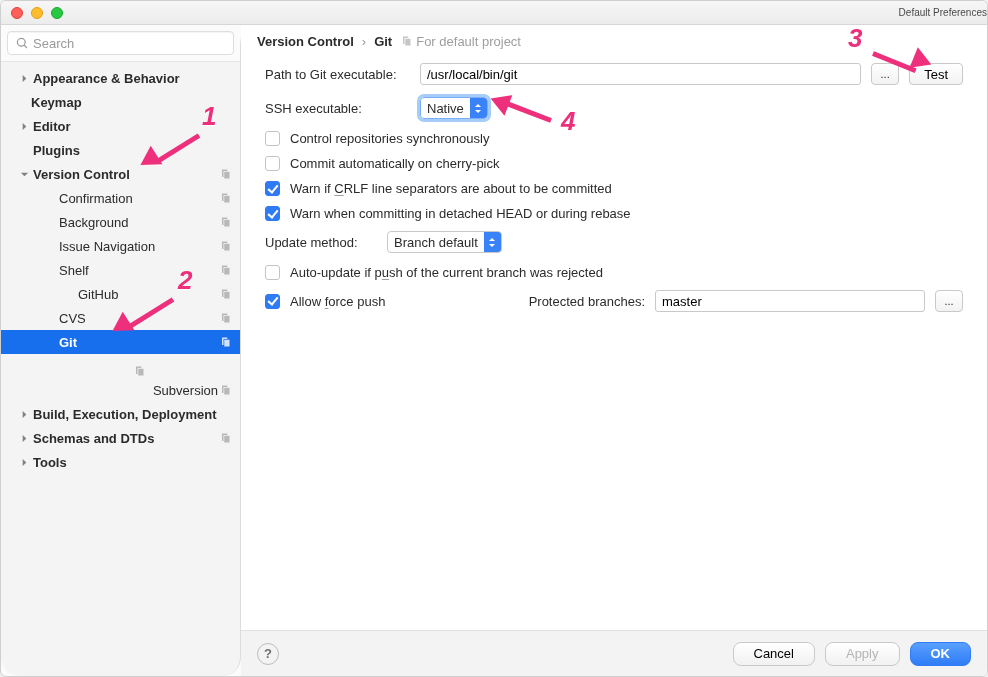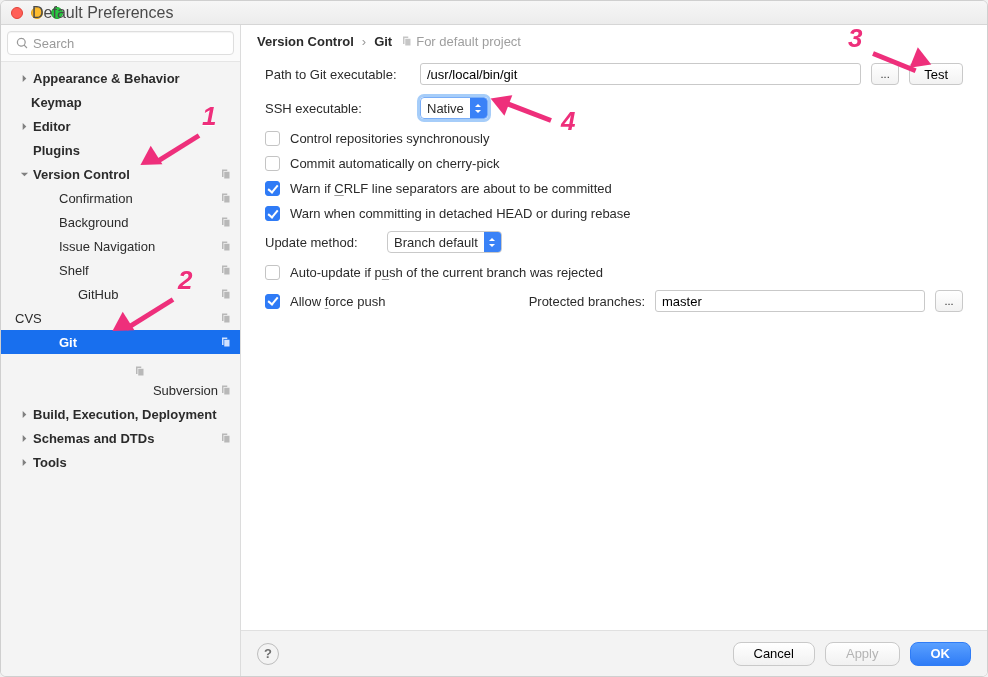--- a/index.html
+++ b/index.html
@@ -4,23 +4,23 @@
 <style>
   * { box-sizing: border-box; margin: 0; padding: 0; }
   html, body { width: 988px; height: 677px; font-family: -apple-system, "Helvetica Neue", Arial, sans-serif; font-size: 13px; color: #2b2b2b; background:#f0f0f0; }
   .window { width: 988px; height: 677px; background:#fbfbfb; border:1px solid #cfcfcf; border-radius:6px; position:relative; display:flex; flex-direction:column; overflow:hidden; }
   .titlebar { height:24px; background:linear-gradient(#f6f6f6,#ececec); border-bottom:1px solid #d6d6d6; display:flex; align-items:center; position:relative; }
   .traffic { display:flex; gap:8px; padding-left:10px; }
   .tl { width:12px; height:12px; border-radius:50%; }
   .tl.red{background:#ff5f57;border:1px solid #e24238;}
   .tl.yel{background:#febc2e;border:1px solid #e1a117;}
   .tl.grn{background:#28c840;border:1px solid #1ba92e;}
-  .title { position:absolute; left:0; right:0; text-align:left; font-size:16px; color:#4a4a4a;padding-left:31px; }
+  .title { position:absolute; left:0; right:0; text-align:right; font-size:10px; color:#4a4a4a;padding-left:31px; }
   .body { flex:1; display:flex; min-height:0;}
-  .sidebar { width:240px; background:#f4f4f4; border-right:1px solid #dcdcdc; display:flex; flex-direction:column;}
+  .sidebar { width:240px; background:#f4f4f4; border-right:1px solid #dcdcdc; display:flex; flex-direction:column;border-radius:19px;}
   .search-wrap { padding:6px 6px; border-bottom:1px solid #e5e5e5; background:#fbfbfb;}
   .search { display:flex; align-items:center; height:24px; border:1px solid #dedede; border-radius:4px; background:#ffffff; box-shadow:0 1px 1px rgba(0,0,0,0.05) inset; padding:0 8px; color:#9a9a9a;}
   .search svg{width:13px;height:13px;fill:#9a9a9a;margin-right:4px;}
   .tree { flex:1; overflow:auto; padding-top:4px;}
   .node { display:flex; align-items:center; height:24px; padding-right:8px; position:relative;}
   .node .caret{width:11px;height:11px;margin-right:3px; display:inline-flex;align-items:center;justify-content:center;}
   .node .caret svg{width:9px;height:9px;fill:#808080;}
   .node.bold .label{font-weight:600;}
   .node .label{flex:1; white-space:nowrap; overflow:hidden; text-overflow:ellipsis;}
   .node .badge{width:14px;height:14px; display:flex;align-items:center;justify-content:center;}
@@ -166,21 +166,21 @@
             </div>
             <div class="node" style="padding-left: 44px; margin-left: 19px;">
               <span class="caret"></span>
               <span class="label">GitHub</span>
               <span class="badge">
                 <svg viewBox="0 0 16 16">
                   <path d="M4 2h7v2H6v8H4V2zm3 3h7v9H7V5z"></path>
                 </svg>
               </span>
             </div>
-            <div class="node" style="">
+            <div class="node" style="padding-left: 44px;">
               <span class="caret"></span>
               <span class="label">CVS</span>
               <span class="badge">
                 <svg viewBox="0 0 16 16">
                   <path d="M4 2h7v2H6v8H4V2zm3 3h7v9H7V5z"></path>
                 </svg>
               </span>
             </div>
             <div class="node sel" style="padding-left: 44px;">
               <span class="caret"></span>

